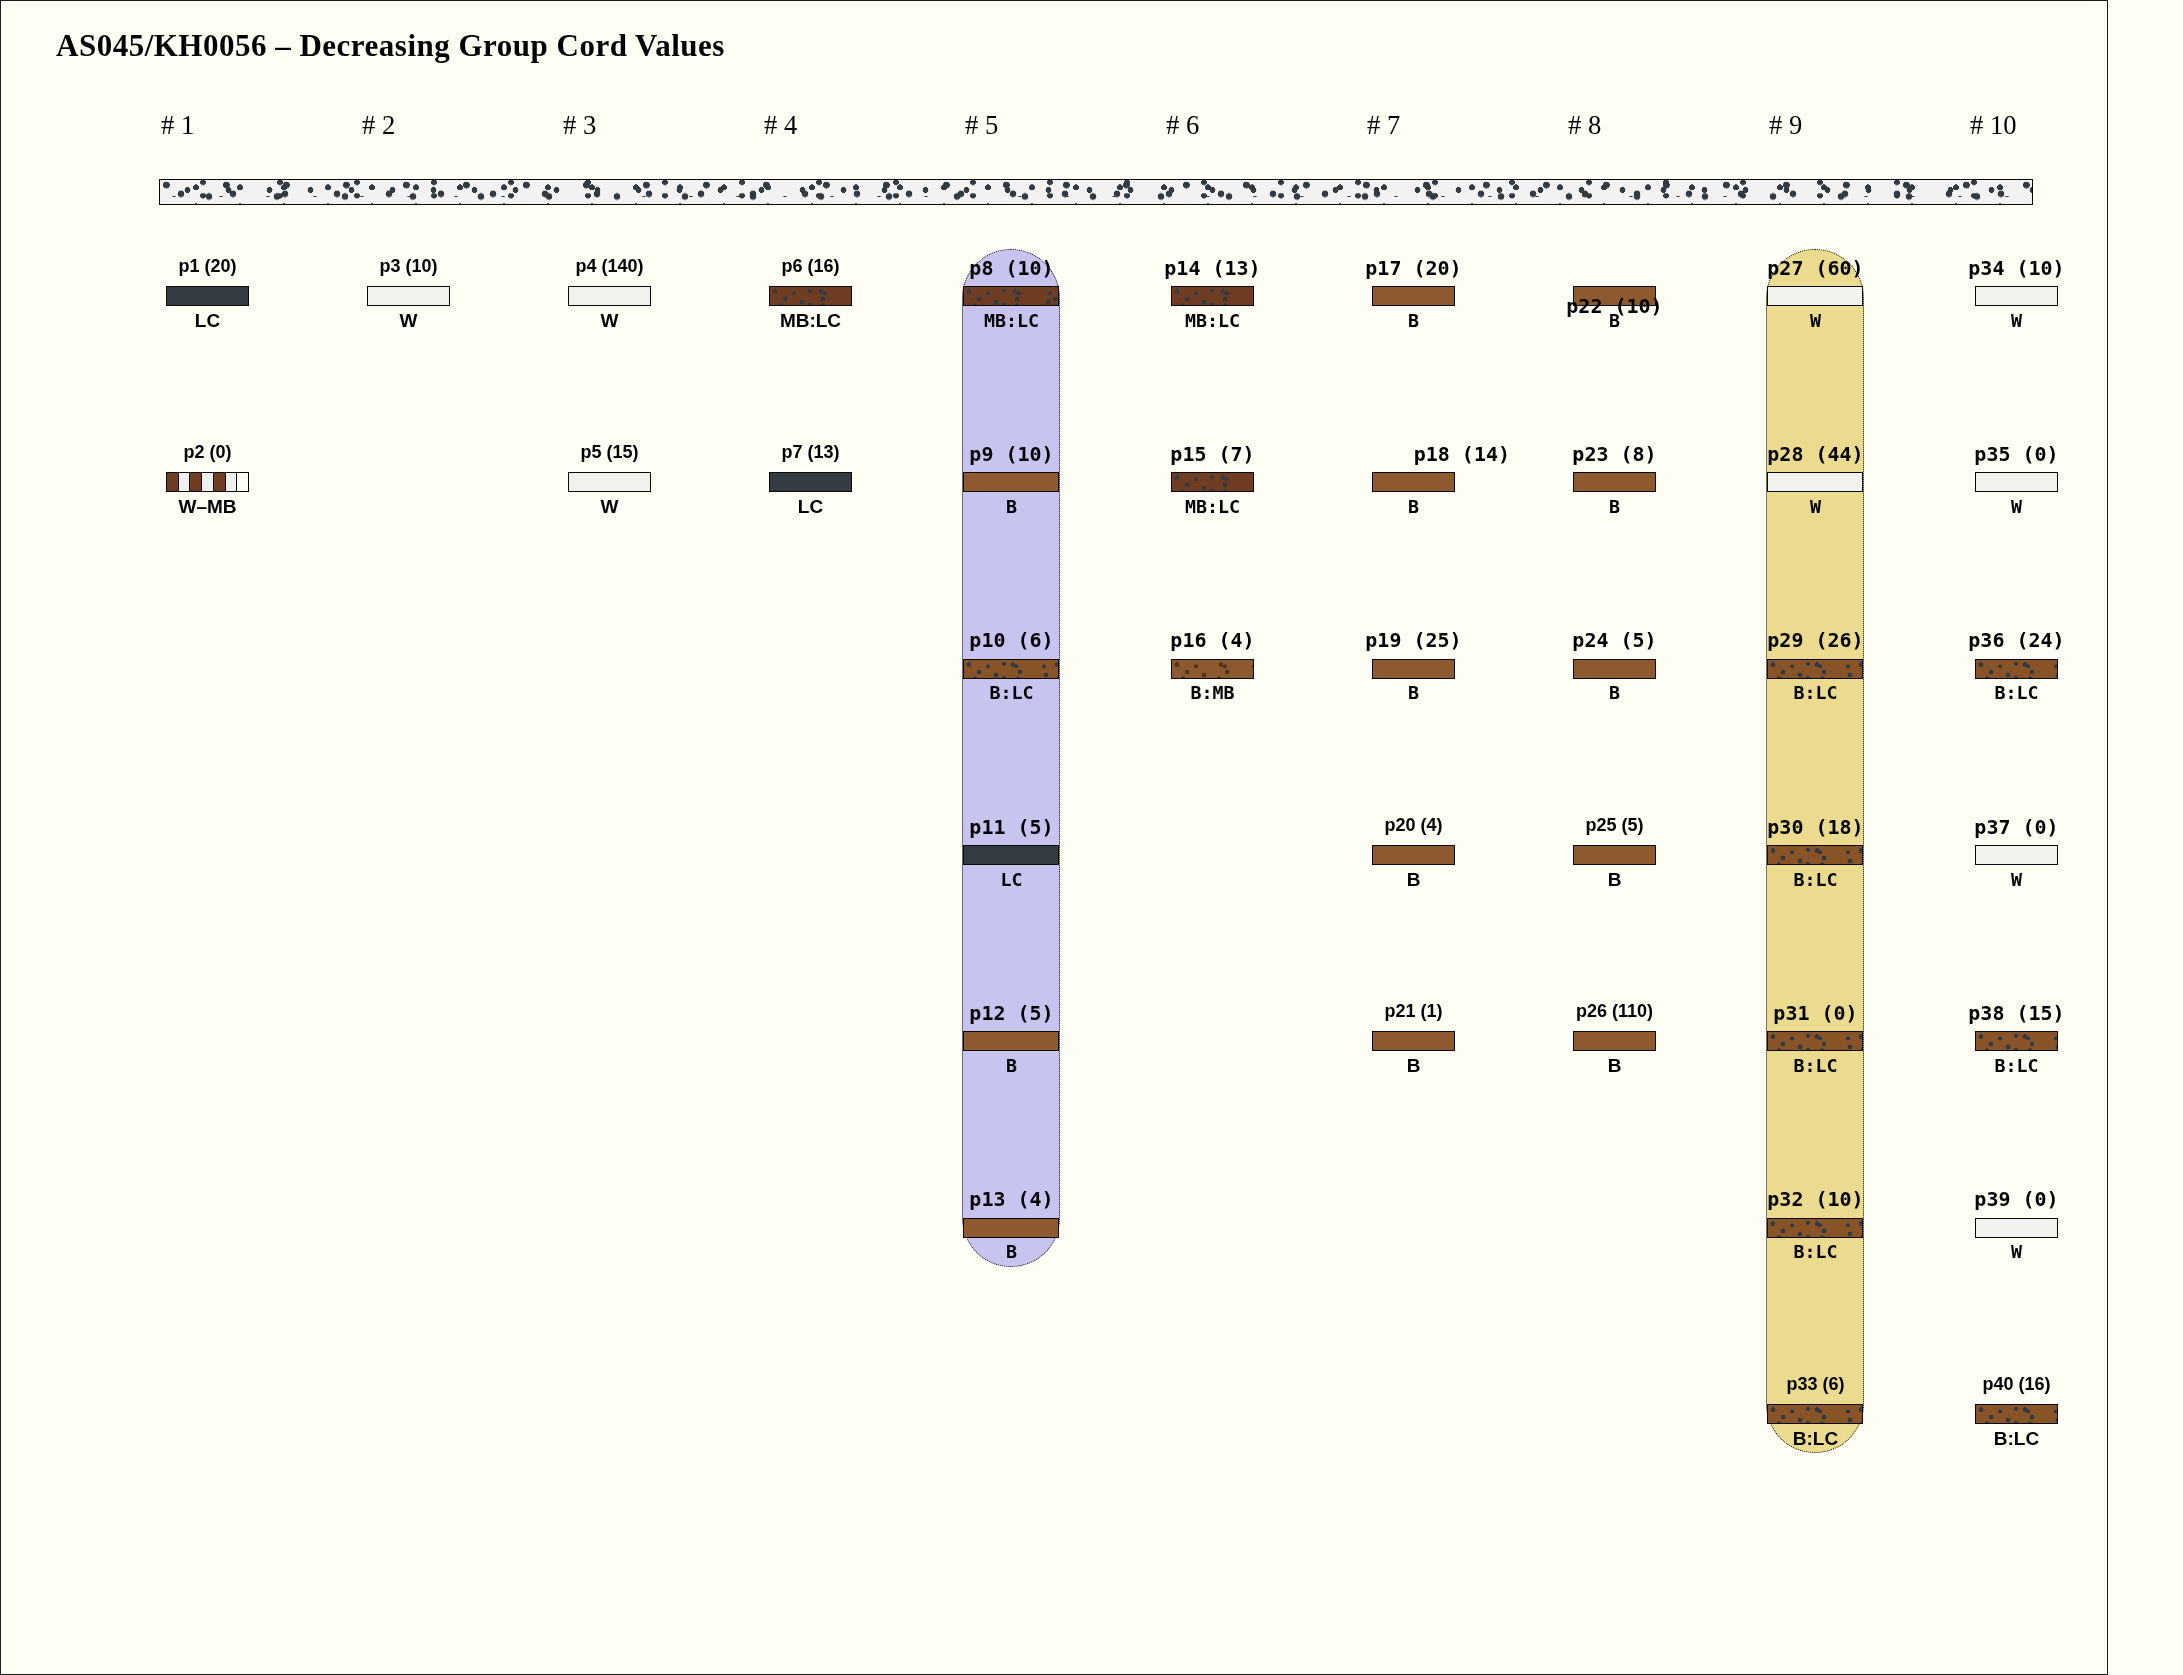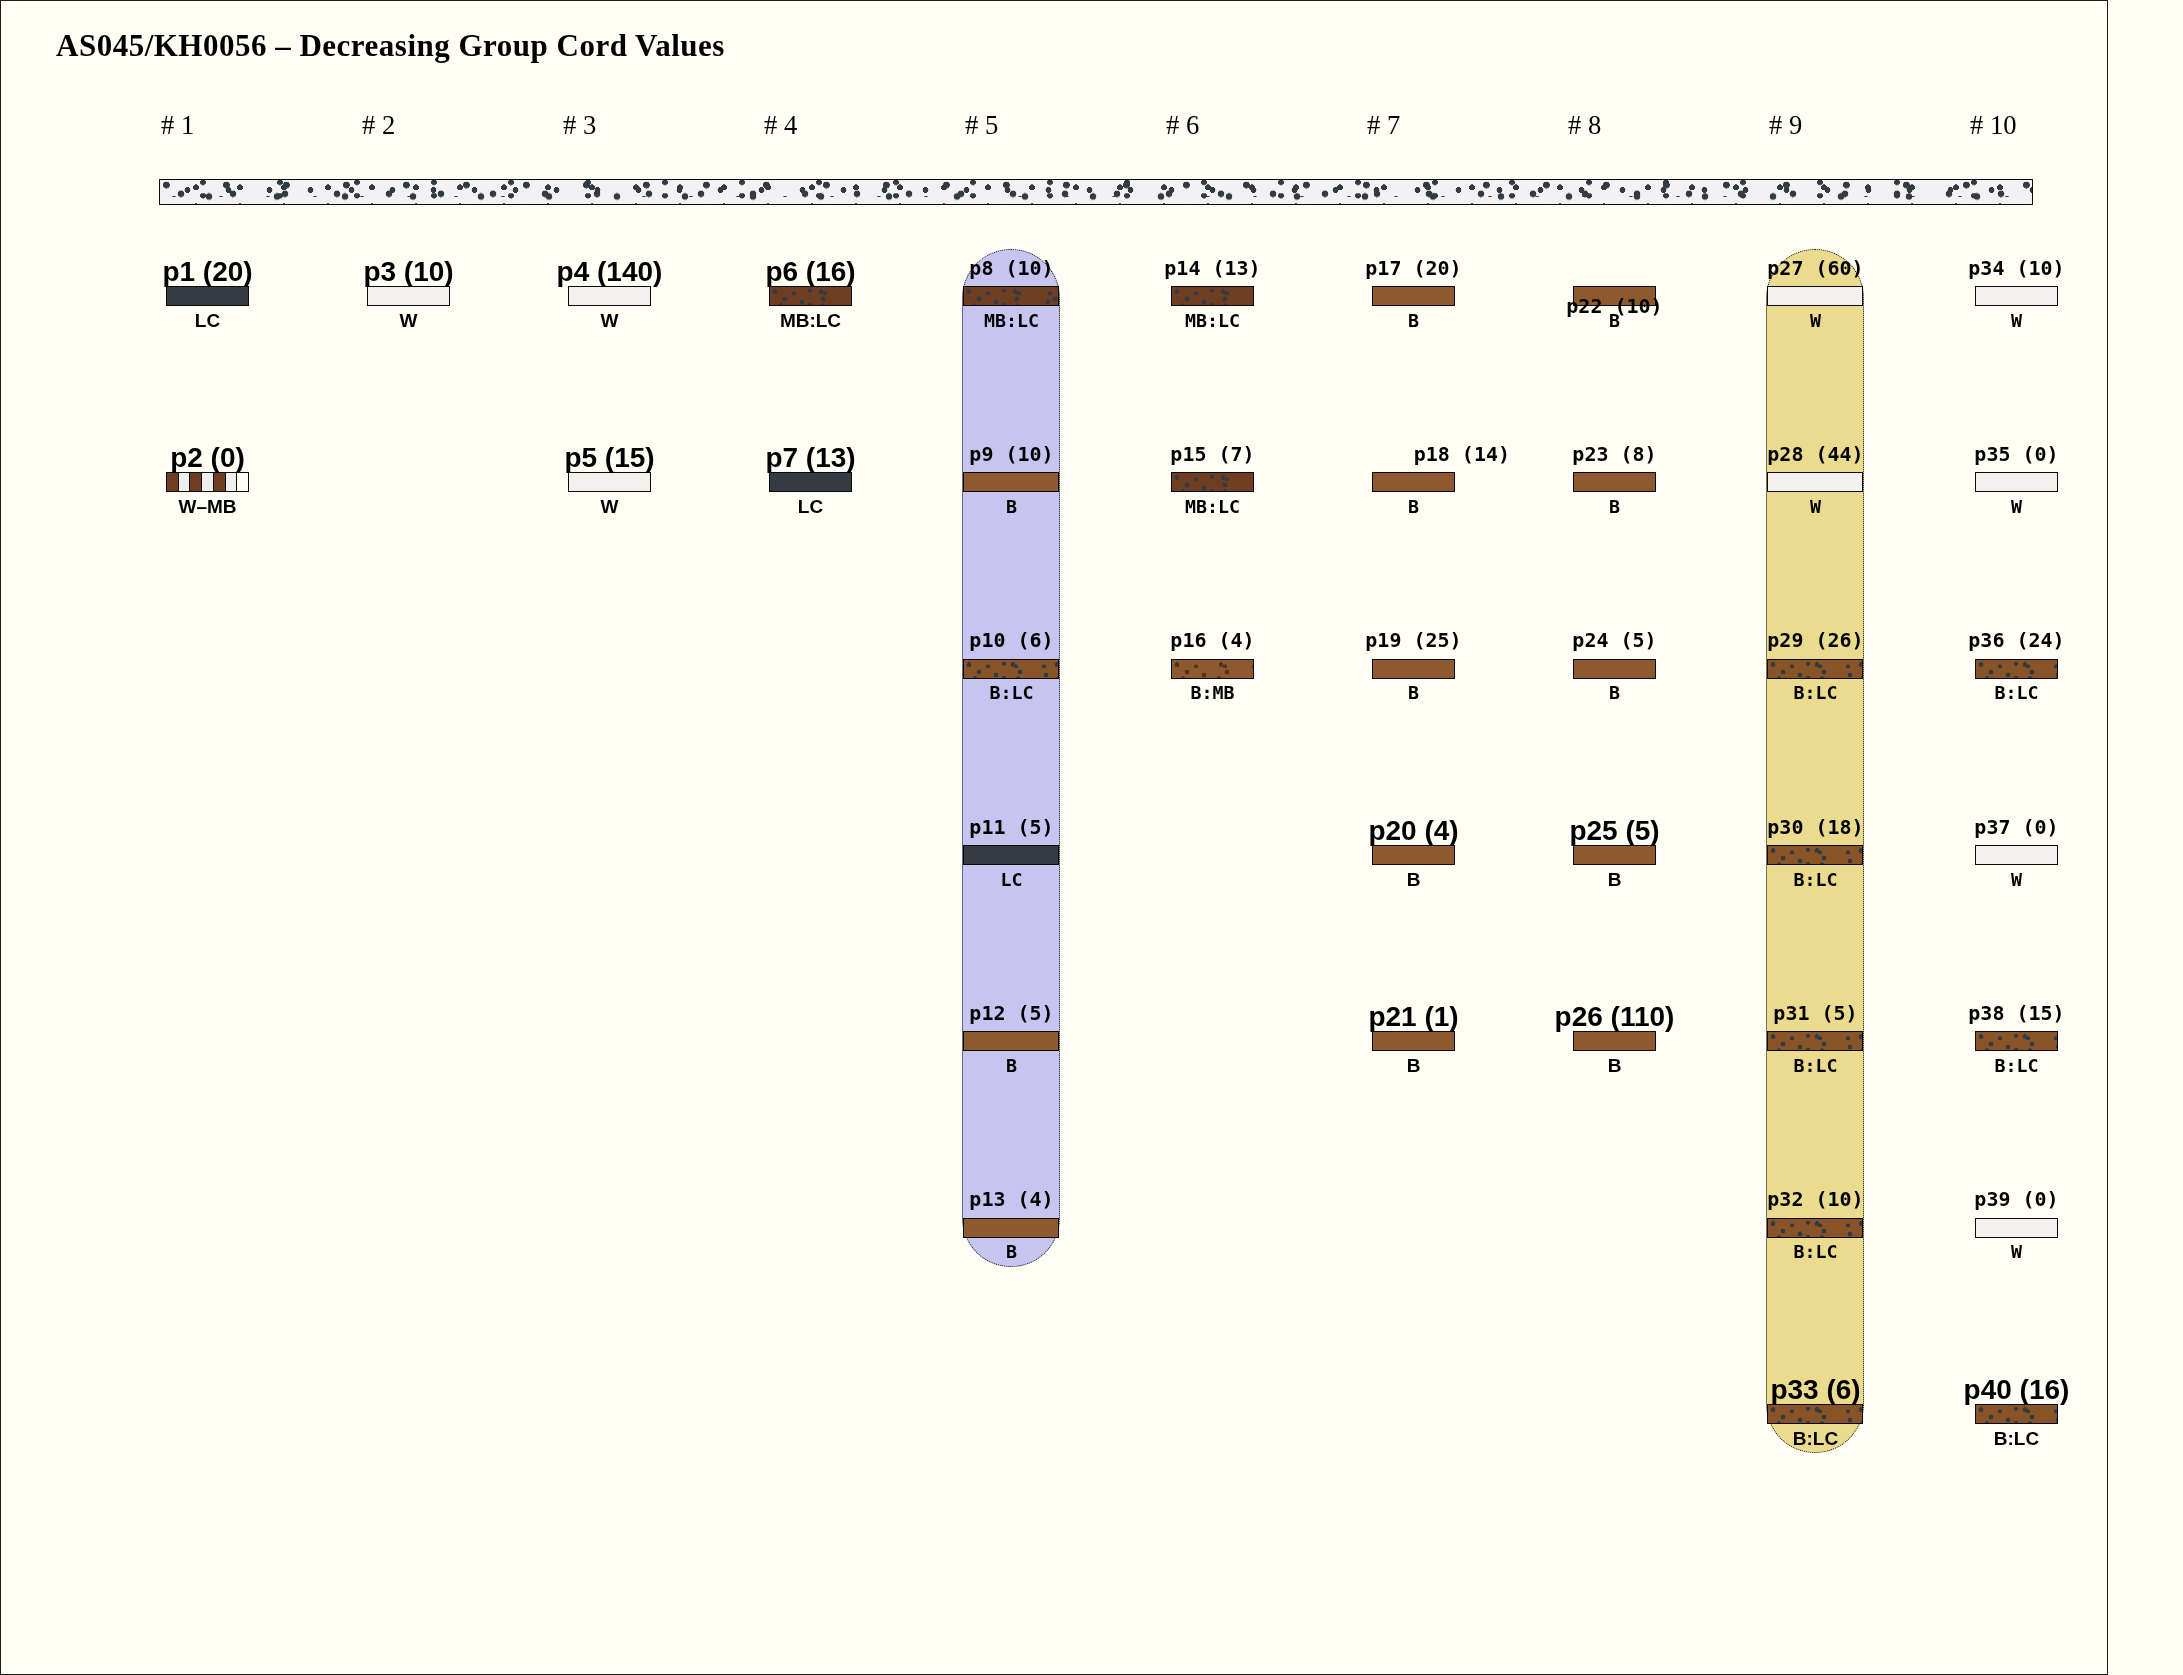--- a/index.html
+++ b/index.html
@@ -45,21 +45,21 @@
     border:1.4px dotted #111;
     border-radius:50px;
     z-index:1;
   }
   .hl-purple{background:#C8C4F0;}
   .hl-yellow{background:#EBDB8E;}
   .item-label,.item-type{
     position:absolute;width:193px;text-align:center;
     font-weight:bold;white-space:nowrap;z-index:3;line-height:1.1;
   }
-  .item-label{font-size:28px;}
+  .item-label{font-size:18px;}
   .item-type{font-size:19px;}
   .mono{font-family:"DejaVu Sans Mono", monospace;}
   .mono.item-label{font-size:20px;}
   .mono.item-type{font-size:18.3px;}
   .bar{
     position:absolute;height:20px;box-sizing:border-box;
     border:1.8px solid #0a0a0a;z-index:2;
     display:flex;align-items:stretch;
   }
   .fill-lc{background:#343B42;}
@@ -211,21 +211,21 @@
     <div class="item-type mono" style="left: 1718px; top: 310px;">W</div>
     <div class="item-label mono" style="left: 1718px; top: 442px;">p28 (44)</div>
     <div class="bar fill-w" style="top: 471px; left: 1766px; width: 96px;"></div>
     <div class="item-type mono" style="left: 1718px; top: 496px;">W</div>
     <div class="item-label mono" style="left: 1718px; top: 628px;">p29 (26)</div>
     <div class="bar fill-b_lc" style="top: 658px; left: 1766px; width: 96px;"></div>
     <div class="item-type mono" style="left: 1718px; top: 682px;">B:LC</div>
     <div class="item-label mono" style="left: 1718px; top: 815px;">p30 (18)</div>
     <div class="bar fill-b_lc" style="top: 844px; left: 1766px; width: 96px;"></div>
     <div class="item-type mono" style="left: 1718px; top: 869px;">B:LC</div>
-    <div class="item-label mono" style="left: 1718px; top: 1001px;">p31 (5)</div>
+    <div class="item-label mono" style="left: 1718px; top: 1001px;">p31 (0)</div>
     <div class="bar fill-b_lc" style="top: 1030px; left: 1766px; width: 96px;"></div>
     <div class="item-type mono" style="left: 1718px; top: 1055px;">B:LC</div>
     <div class="item-label mono" style="left: 1718px; top: 1187px;">p32 (10)</div>
     <div class="bar fill-b_lc" style="top: 1217px; left: 1766px; width: 96px;"></div>
     <div class="item-type mono" style="left: 1718px; top: 1241px;">B:LC</div>
     <div class="item-label" style="left: 1718px; top: 1374px;">p33 (6)</div>
     <div class="bar fill-b_lc" style="top: 1403px; left: 1766px; width: 96px;"></div>
     <div class="item-type" style="left: 1718px; top: 1428px;">B:LC</div>
     <div class="col-header" style="left: 1969px;"># 10</div>
     <div class="item-label mono" style="left: 1919px; top: 256px;">p34 (10)</div>

